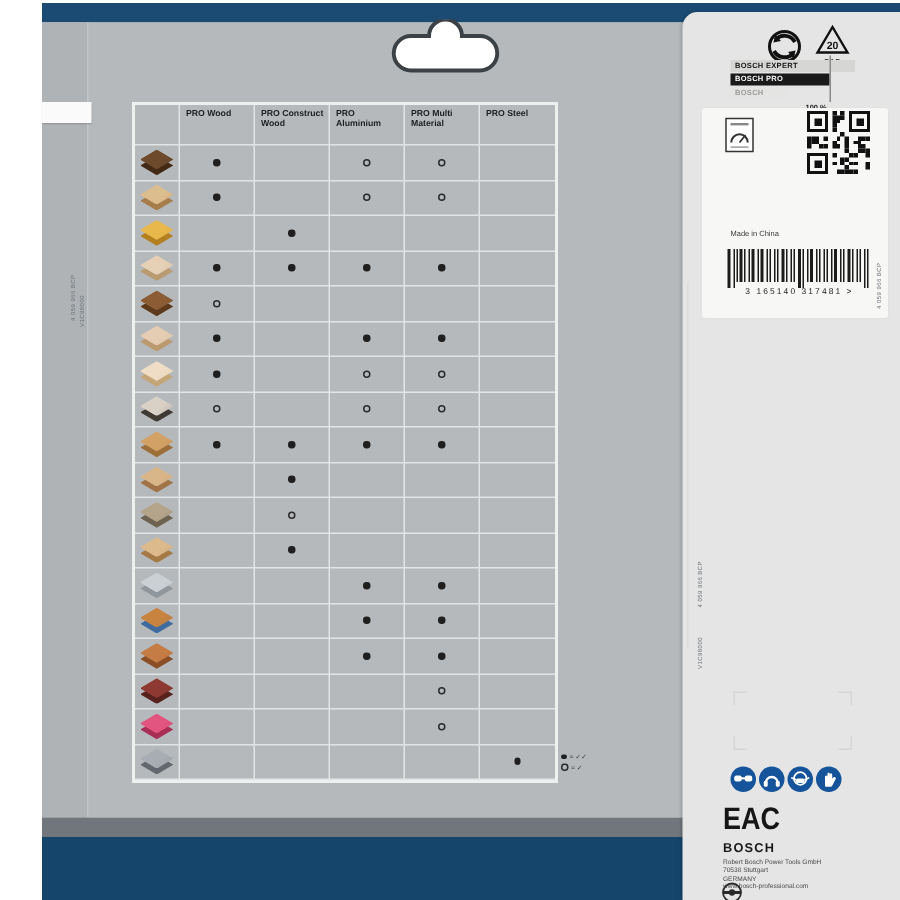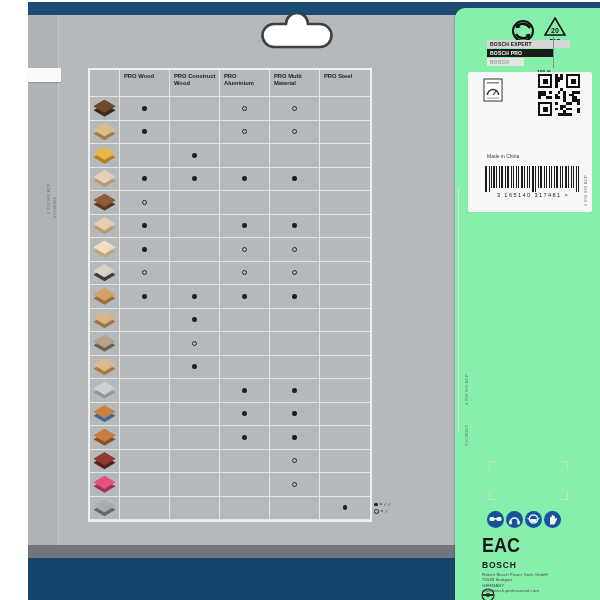--- a/index.html
+++ b/index.html
@@ -38,21 +38,21 @@
   
   #legend{left:374px;top:501px;font-size:4.6px;color:#3a3a3a;}
   .leg-row{display:flex;align-items:center;gap:2px;height:7px;}
   .leg-row .dot-f{width:3.6px;height:3.6px;}
   .leg-row .dot-h{width:2.6px;height:2.6px;border-width:.8px;}
 
   
   #hang{left:253px;top:13px;}
 
   
-  #panel{left:455px;top:8px;width:145px;height:592px;background:#86efac;
+  #panel{left:455px;top:8px;width:145px;height:592px;background:#e5e5e5;
          border-top-left-radius:10px;box-shadow:-1px 0 2px rgba(0,0,0,.18);}
   #panel .abs{position:absolute;}
   #inner-card{left:13px;top:64px;width:124px;height:140px;background:#f7f7f5;border-radius:2px;
               box-shadow:0 0 1px rgba(0,0,0,.08);}
   #crease{left:3px;top:180px;width:1px;height:244px;background:#dcdcda;}
   #range-bars{left:32px;top:32px;width:100px;}
   .bar{height:8px;margin-bottom:1px;display:flex;align-items:center;padding-left:3px;box-sizing:border-box;
        font-size:5px;font-weight:bold;letter-spacing:.2px;}
   .bar-expert{background:#d6d6d4;color:#141414;}
   .bar-pro{background:#1a1a1a;color:#ffffff;}

